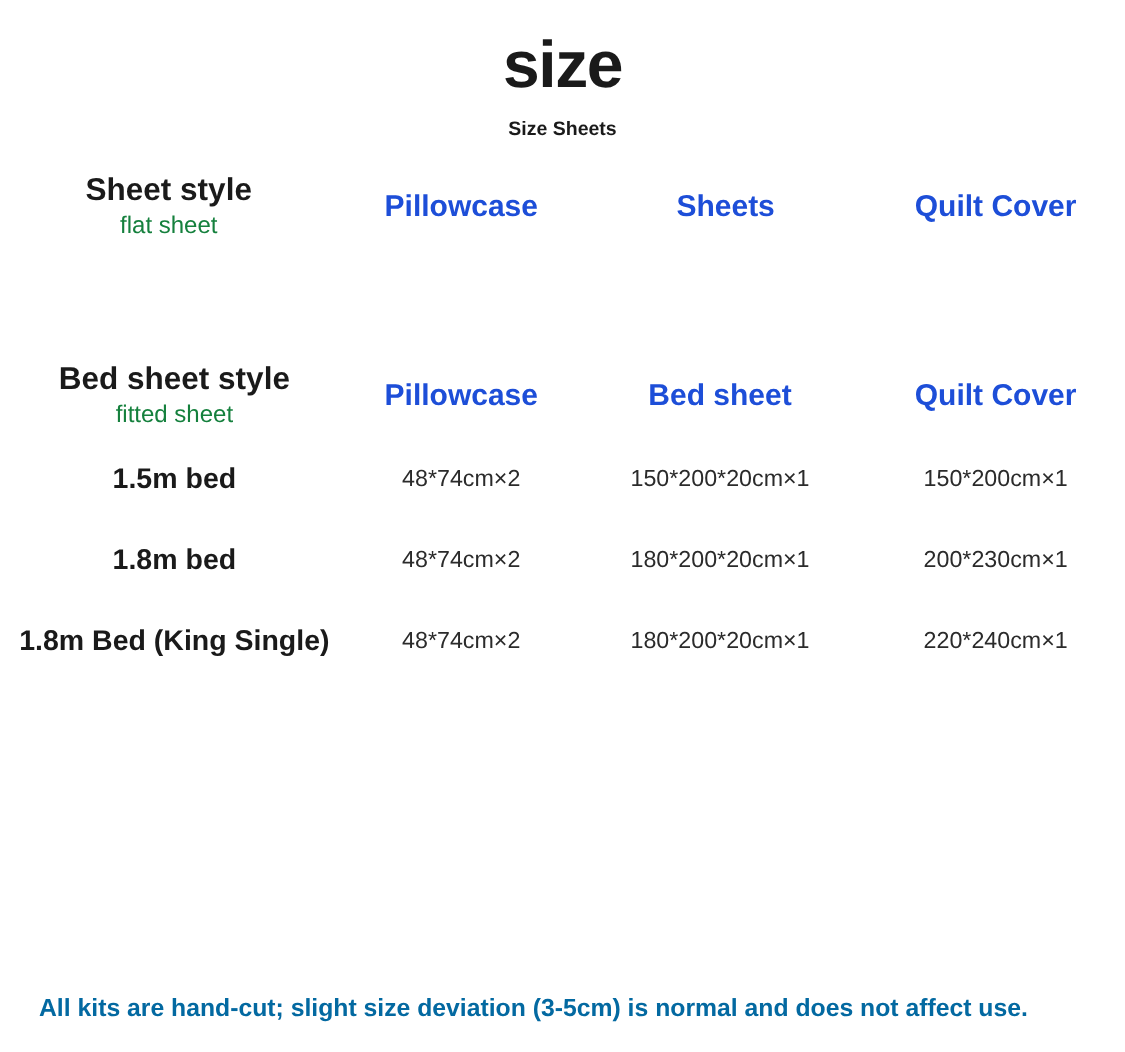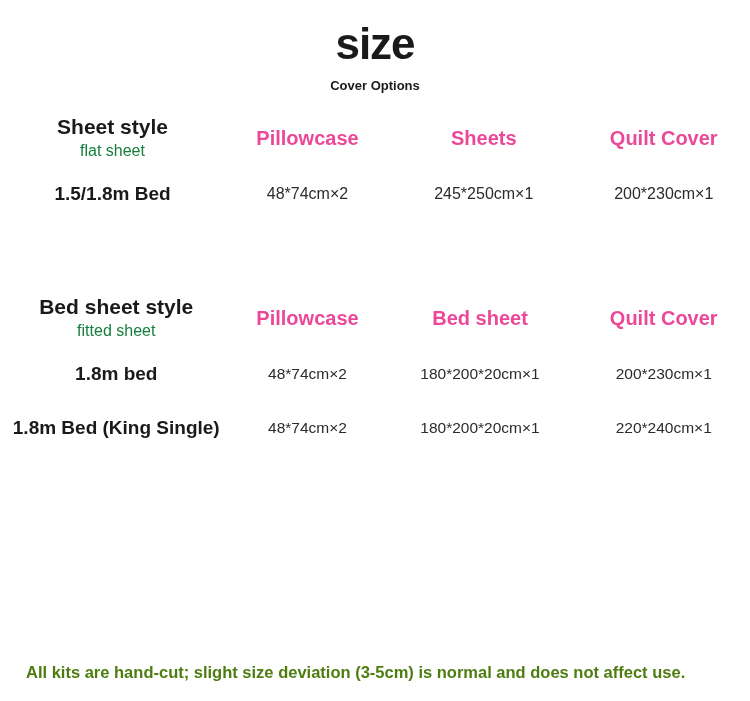--- a/index.html
+++ b/index.html
@@ -76,21 +76,21 @@
     display: block;
     font-size: 16px;
     color: #15803d;
     font-weight: normal;
     line-height: 1.3;
     margin-top: 2px;
   }
   .col-head {
     font-size: 20px;
     font-weight: bold;
-    color: #ec4899;
+    color: #1d4ed8;
   }
   .row-label {
     font-size: 19px;
     font-weight: bold;
     color: #1a1a1a;
     white-space: nowrap;
   }
   .cell-val {
     font-size: 16px;
     color: #2b2b2b;
@@ -114,31 +114,31 @@
 
   
   .note {
     position: absolute;
     left: 26px;
     right: 22px;
     bottom: 18px;
     font-size: 16.5px;
     font-weight: bold;
     line-height: 1.25;
-    color: #4d7c0f;
+    color: #0369a1;
   }
 </style>
 </head>
 <body>
 
 <div class="page">
 
   <div class="header">
     <div class="header-title">size</div>
-    <div class="header-sub">Cover Options</div>
+    <div class="header-sub">Size Sheets</div>
   </div>
 
   <div class="block-one">
     <table class="size-table t1">
       <colgroup>
         <col class="col-a">
           <col class="col-b">
           <col class="col-c">
           <col class="col-d">
       </colgroup>
@@ -147,26 +147,20 @@
           <td>
             <span class="style-head">Sheet style</span>
             <span class="style-sub">flat sheet</span>
           </td>
           <td class="col-head">Pillowcase</td>
           <td class="col-head">Sheets</td>
           <td class="col-head">Quilt Cover</td>
         </tr>
 
 
-        <tr class="row-main">
-          <td class="row-label">1.5/1.8m Bed</td>
-          <td class="cell-val">48*74cm×2</td>
-          <td class="cell-val">245*250cm×1</td>
-          <td class="cell-val">200*230cm×1</td>
-        </tr>
 
       </tbody>
     </table>
   </div>
 
   <div class="block-two">
     <table class="size-table t2">
       <colgroup>
         <col class="col-a">
           <col class="col-b">
@@ -177,20 +171,26 @@
         <tr class="head-row">
           <td>
             <span class="style-head">Bed sheet style</span>
             <span class="style-sub">fitted sheet</span>
           </td>
           <td class="col-head">Pillowcase</td>
           <td class="col-head">Bed sheet</td>
           <td class="col-head">Quilt Cover</td>
         </tr>
 
+        <tr class="row-main">
+          <td class="row-label">1.5m bed</td>
+          <td class="cell-val">48*74cm×2</td>
+          <td class="cell-val">150*200*20cm×1</td>
+          <td class="cell-val">150*200cm×1</td>
+        </tr>
 
         <tr class="row-main">
           <td class="row-label">1.8m bed</td>
           <td class="cell-val">48*74cm×2</td>
           <td class="cell-val">180*200*20cm×1</td>
           <td class="cell-val">200*230cm×1</td>
         </tr>
 
         <tr class="row-main">
           <td class="row-label">1.8m Bed (King Single)</td>

